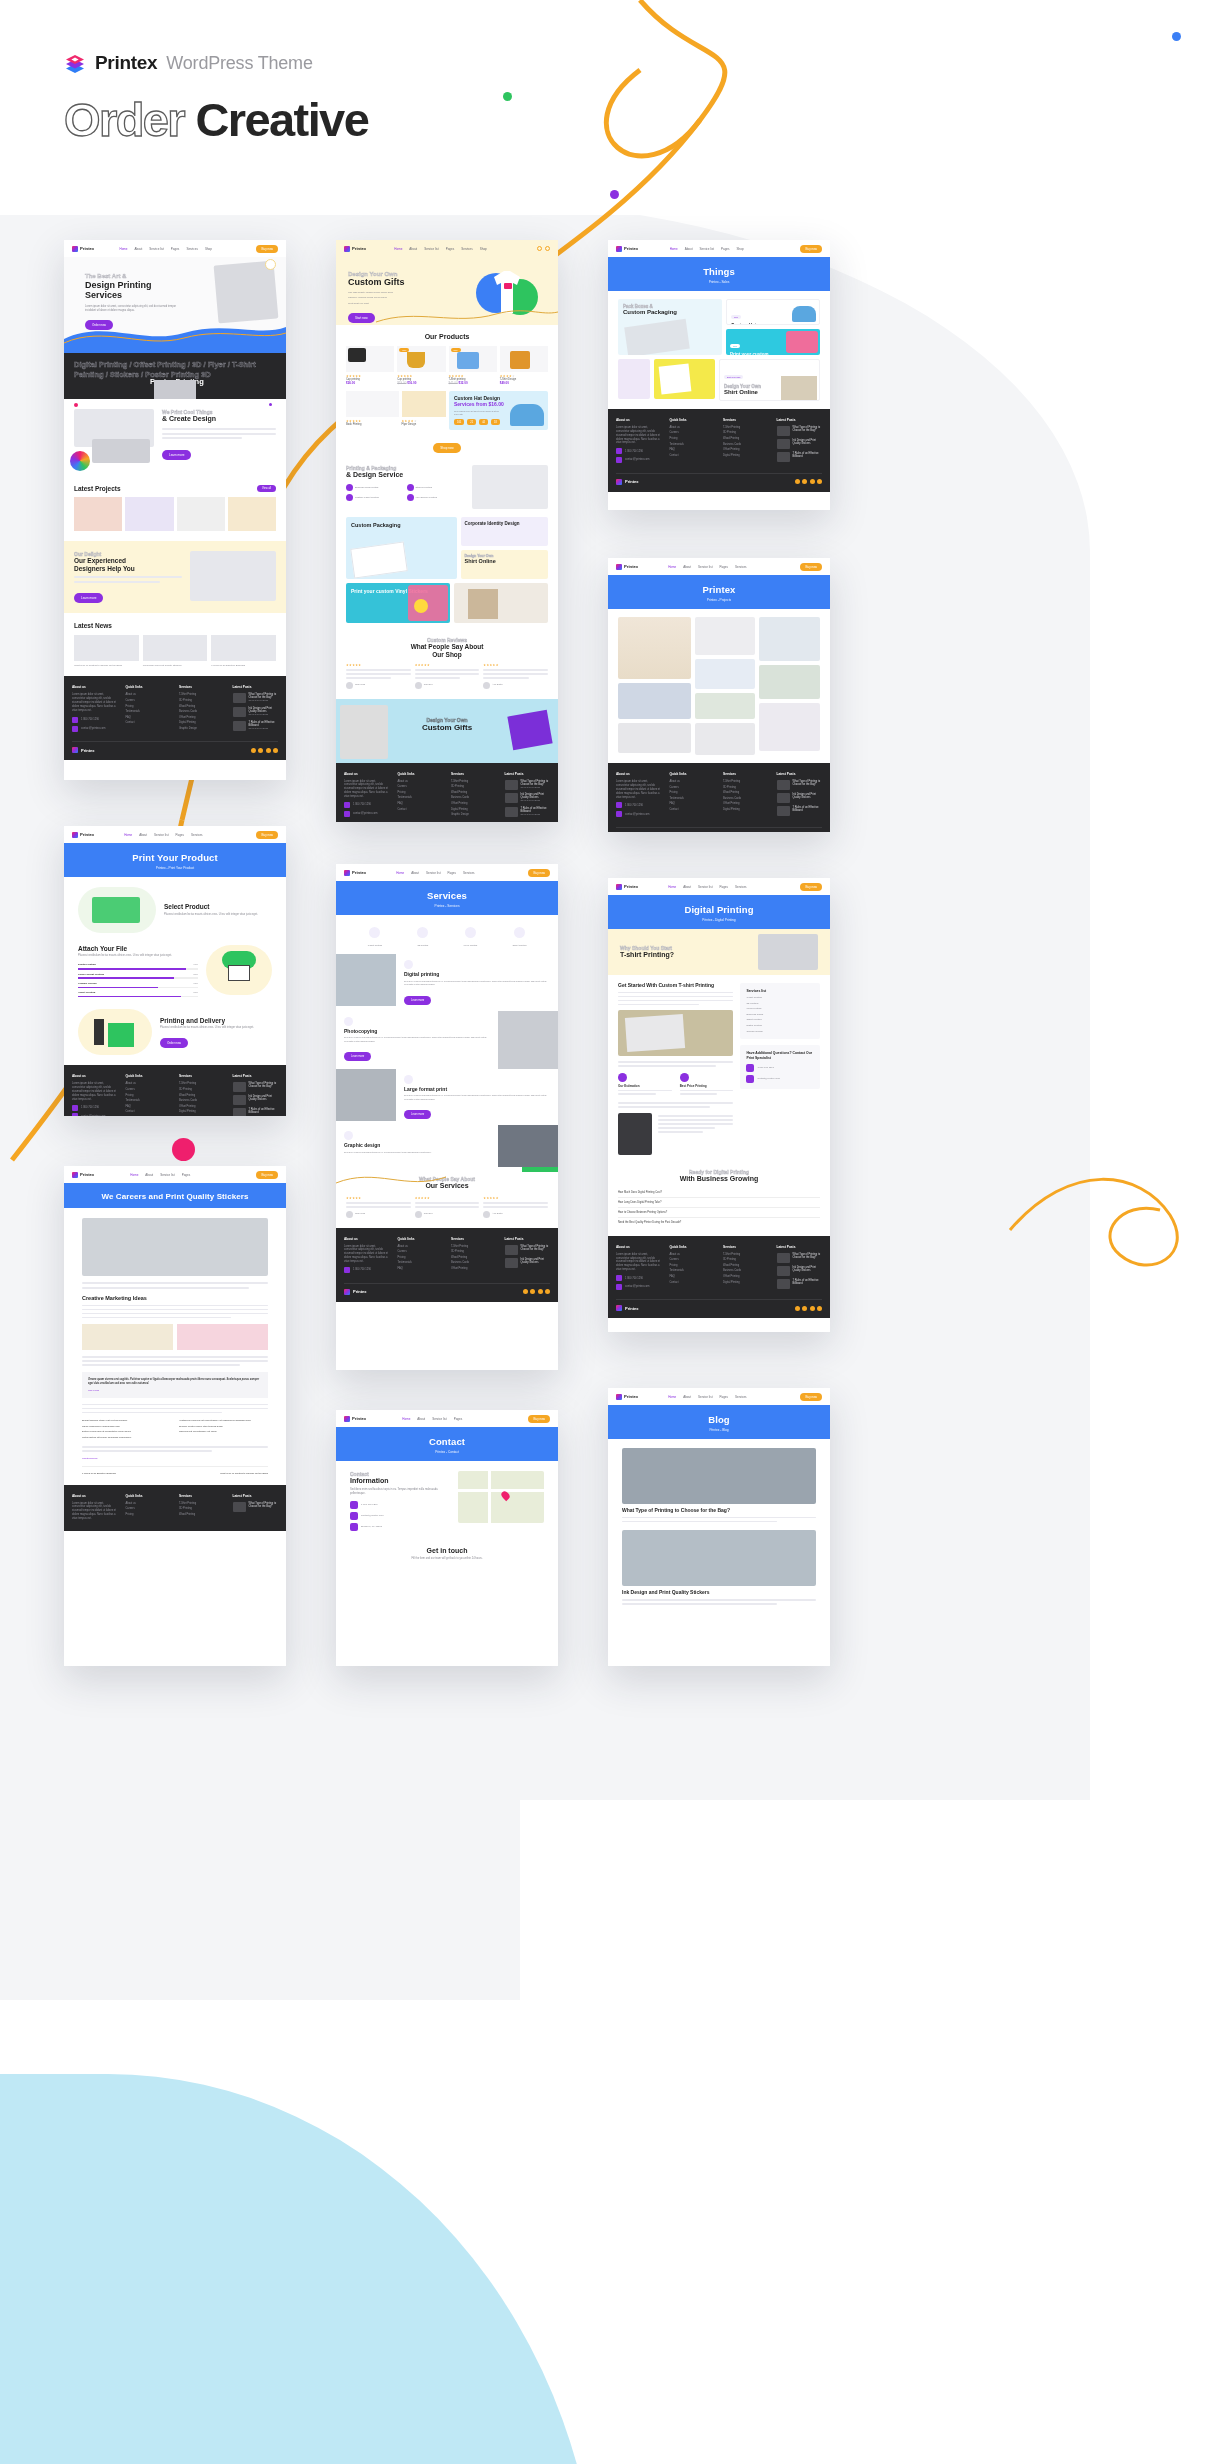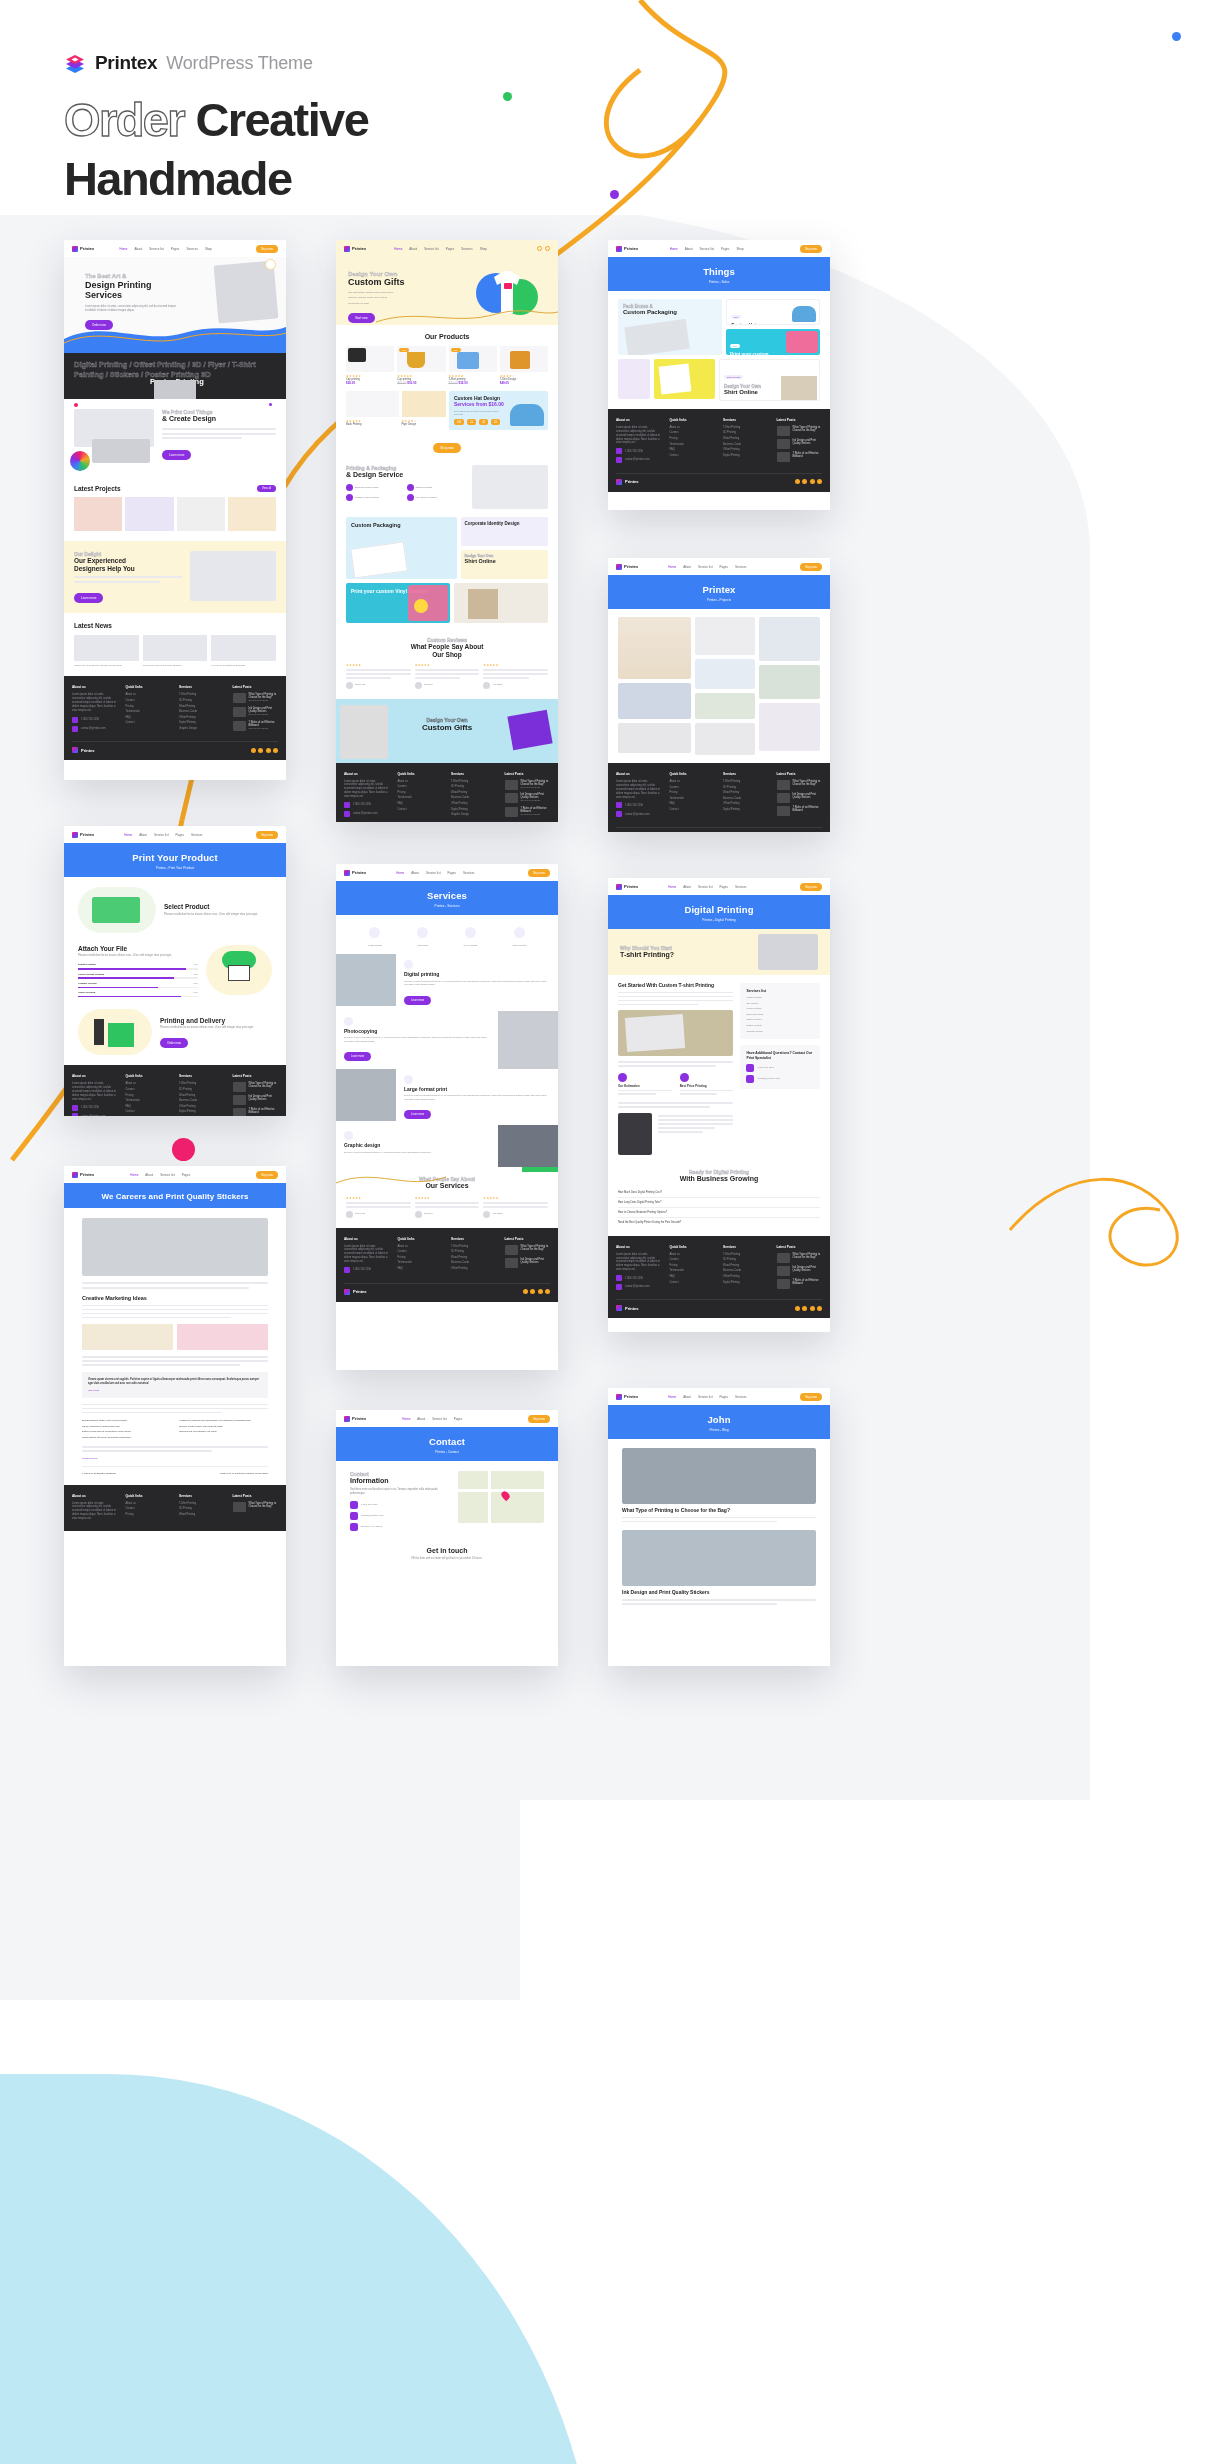--- a/index.html
+++ b/index.html
@@ -144,21 +144,20 @@
         <polygon points="11,7.5 20,12 11,16.5 2,12" fill="#8b2fe0"></polygon>
         <polygon points="11,3 20,7.5 11,12 2,7.5" fill="#f0296d"></polygon>
         <polygon points="11,5.6 14.6,7.5 11,9.4 7.4,7.5" fill="#ffffff"></polygon>
       </svg>
       <span class="brand-name">Printex</span>
       <span class="brand-sub">WordPress Theme</span>
     </div>
     <div class="headline">
       <span class="outline">Order</span>
       <span>Creative</span>
-      <span class="row2">Handmade</span>
     </div>
   </div>
 
   <div class="card" style="left:64px;top:240px;width:222px;height:540px;">
     <div class="mnav">
       <span class="mlogo">
         <i class="sq"></i>
           <span class="tx">Printex</span>
       </span>
       <span class="mlinks">
@@ -1429,21 +1428,21 @@
       <span class="mlinks">
         <span class="on">Home</span>
         <span>About</span>
         <span>Service list</span>
         <span>Pages</span>
         <span>Services</span>
       </span>
       <span class="mcta">Buy now</span>
     </div>
     <div class="pagebar">
-      <div class="t">John</div>
+      <div class="t">Blog</div>
       <div class="c">Printex  -  Blog</div>
     </div>
     <div style="padding:9px 14px">
       <div>
         <div style="height:56px;background:#9aa4ae;border-radius:2px"></div>
         <div class="h2" style="font-size:5px;margin-top:4px">What Type of Printing to Choose for the Bag?</div>
         <div class="lines" style="height:1.5px;margin-top:3px"></div>
           <div class="lines" style="height:1.5px;width:80%"></div>
       </div>
       <div style="margin-top:8px">

